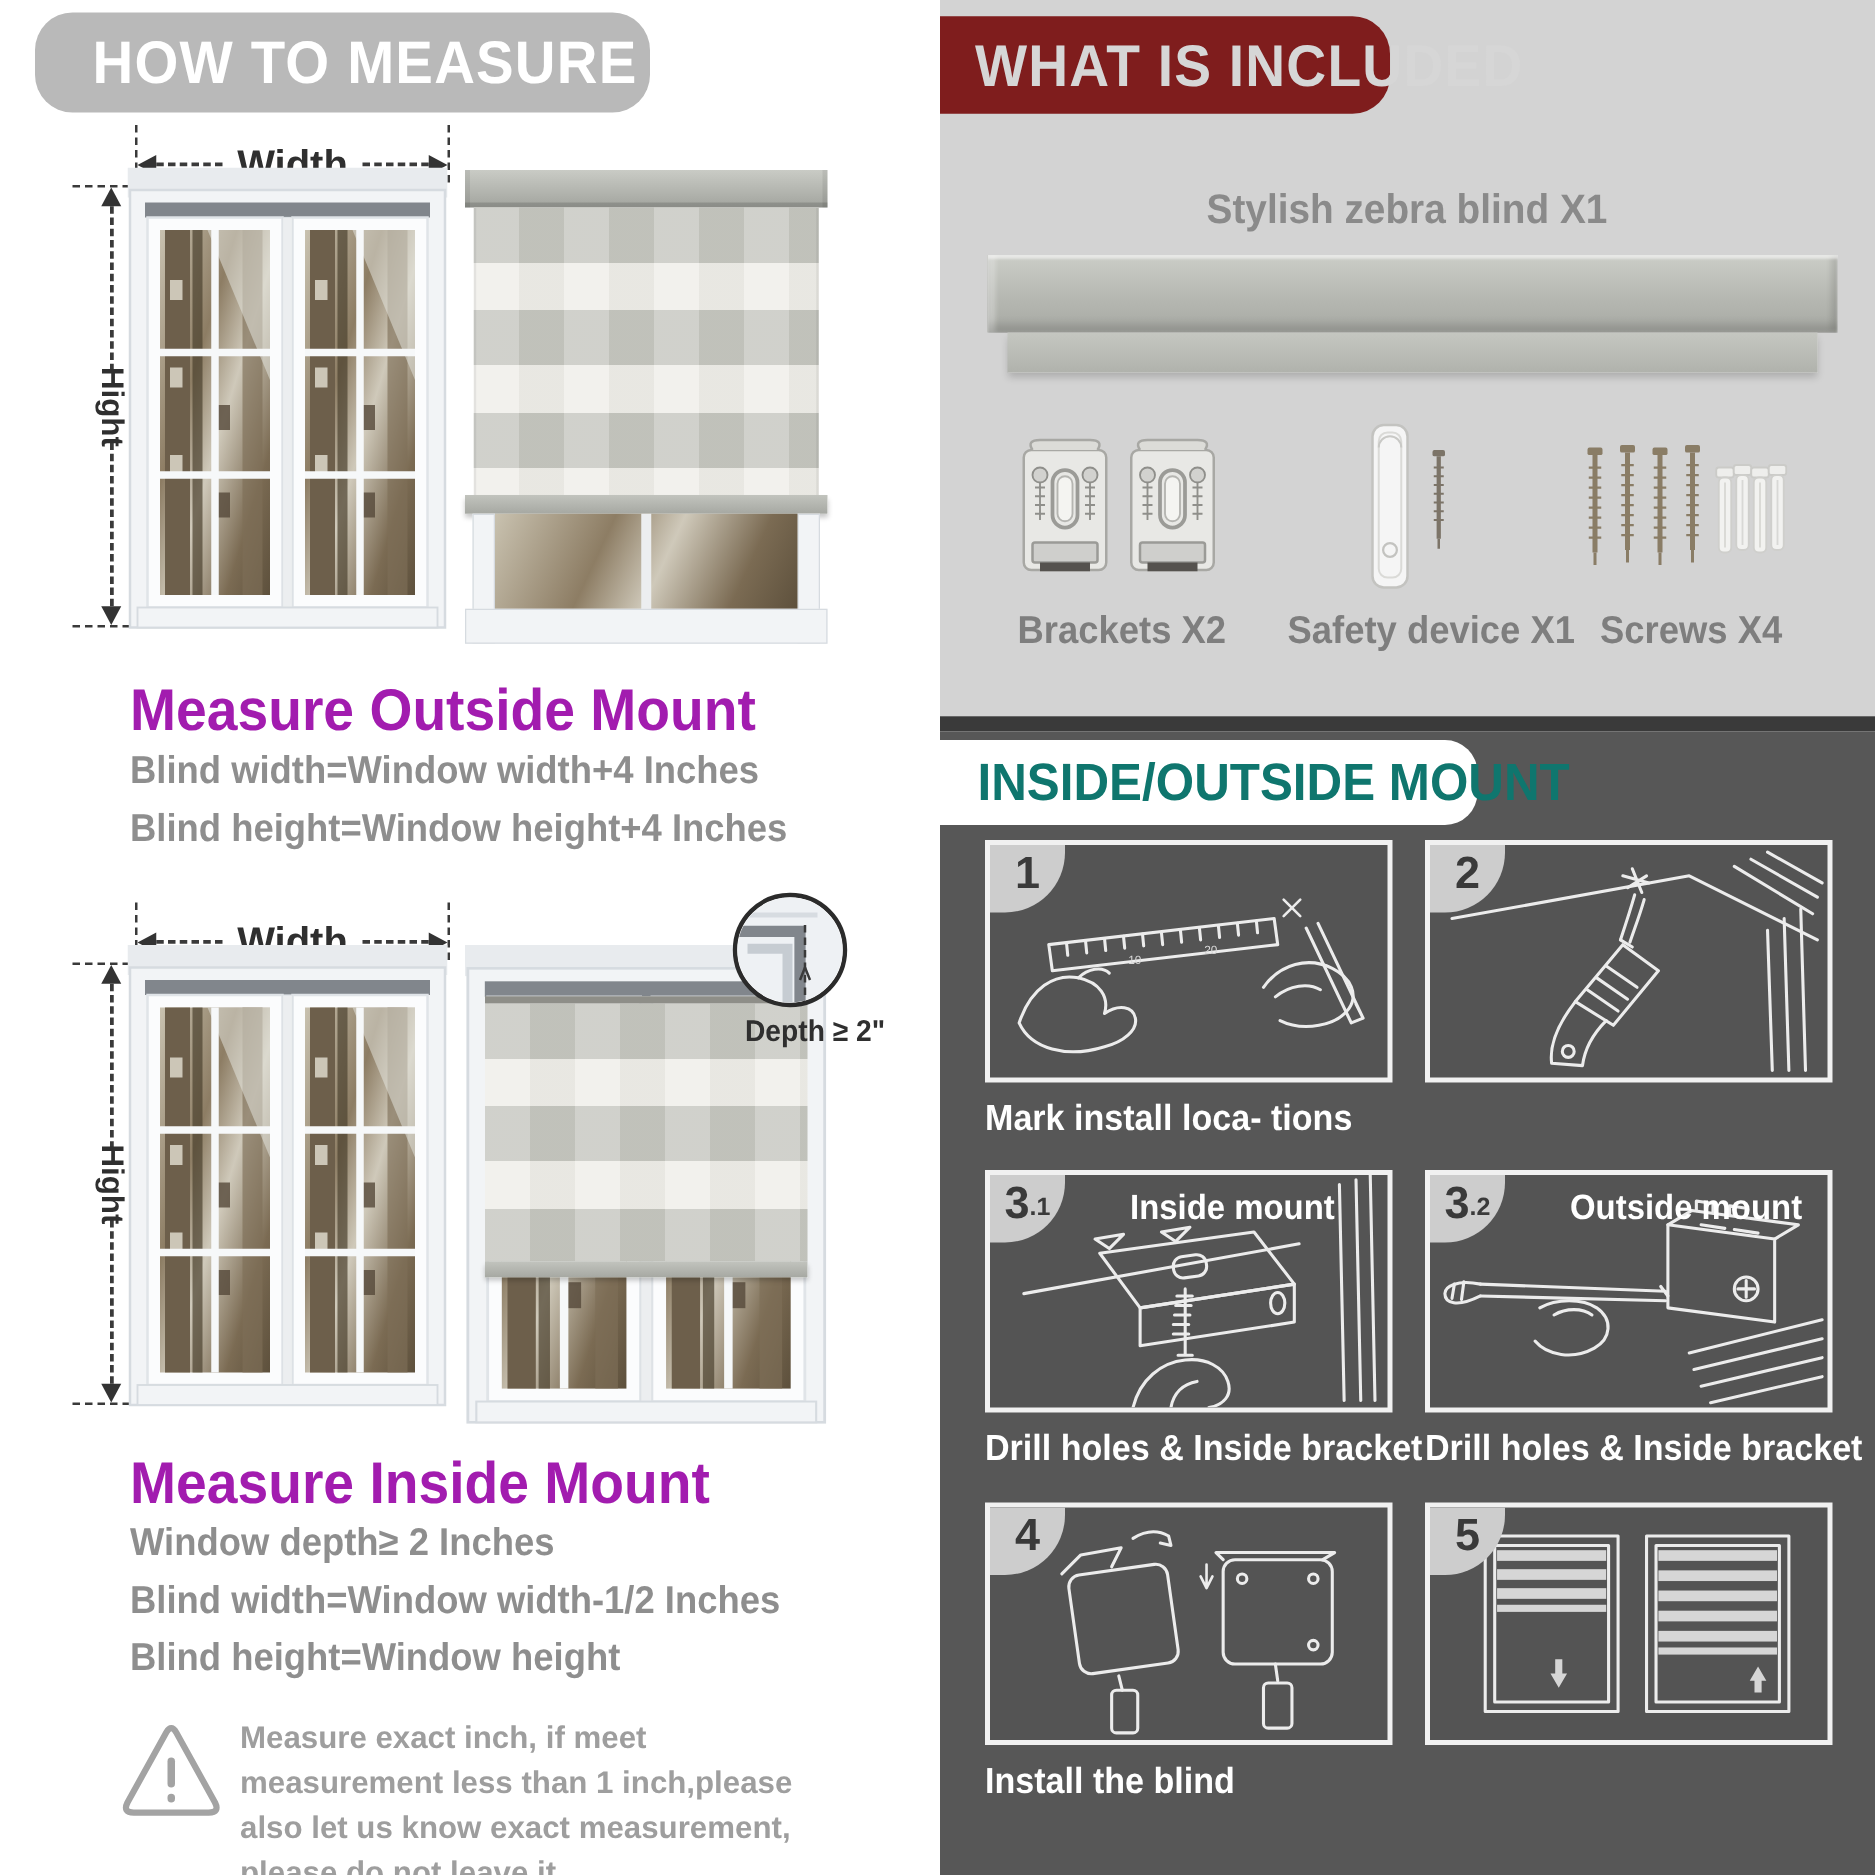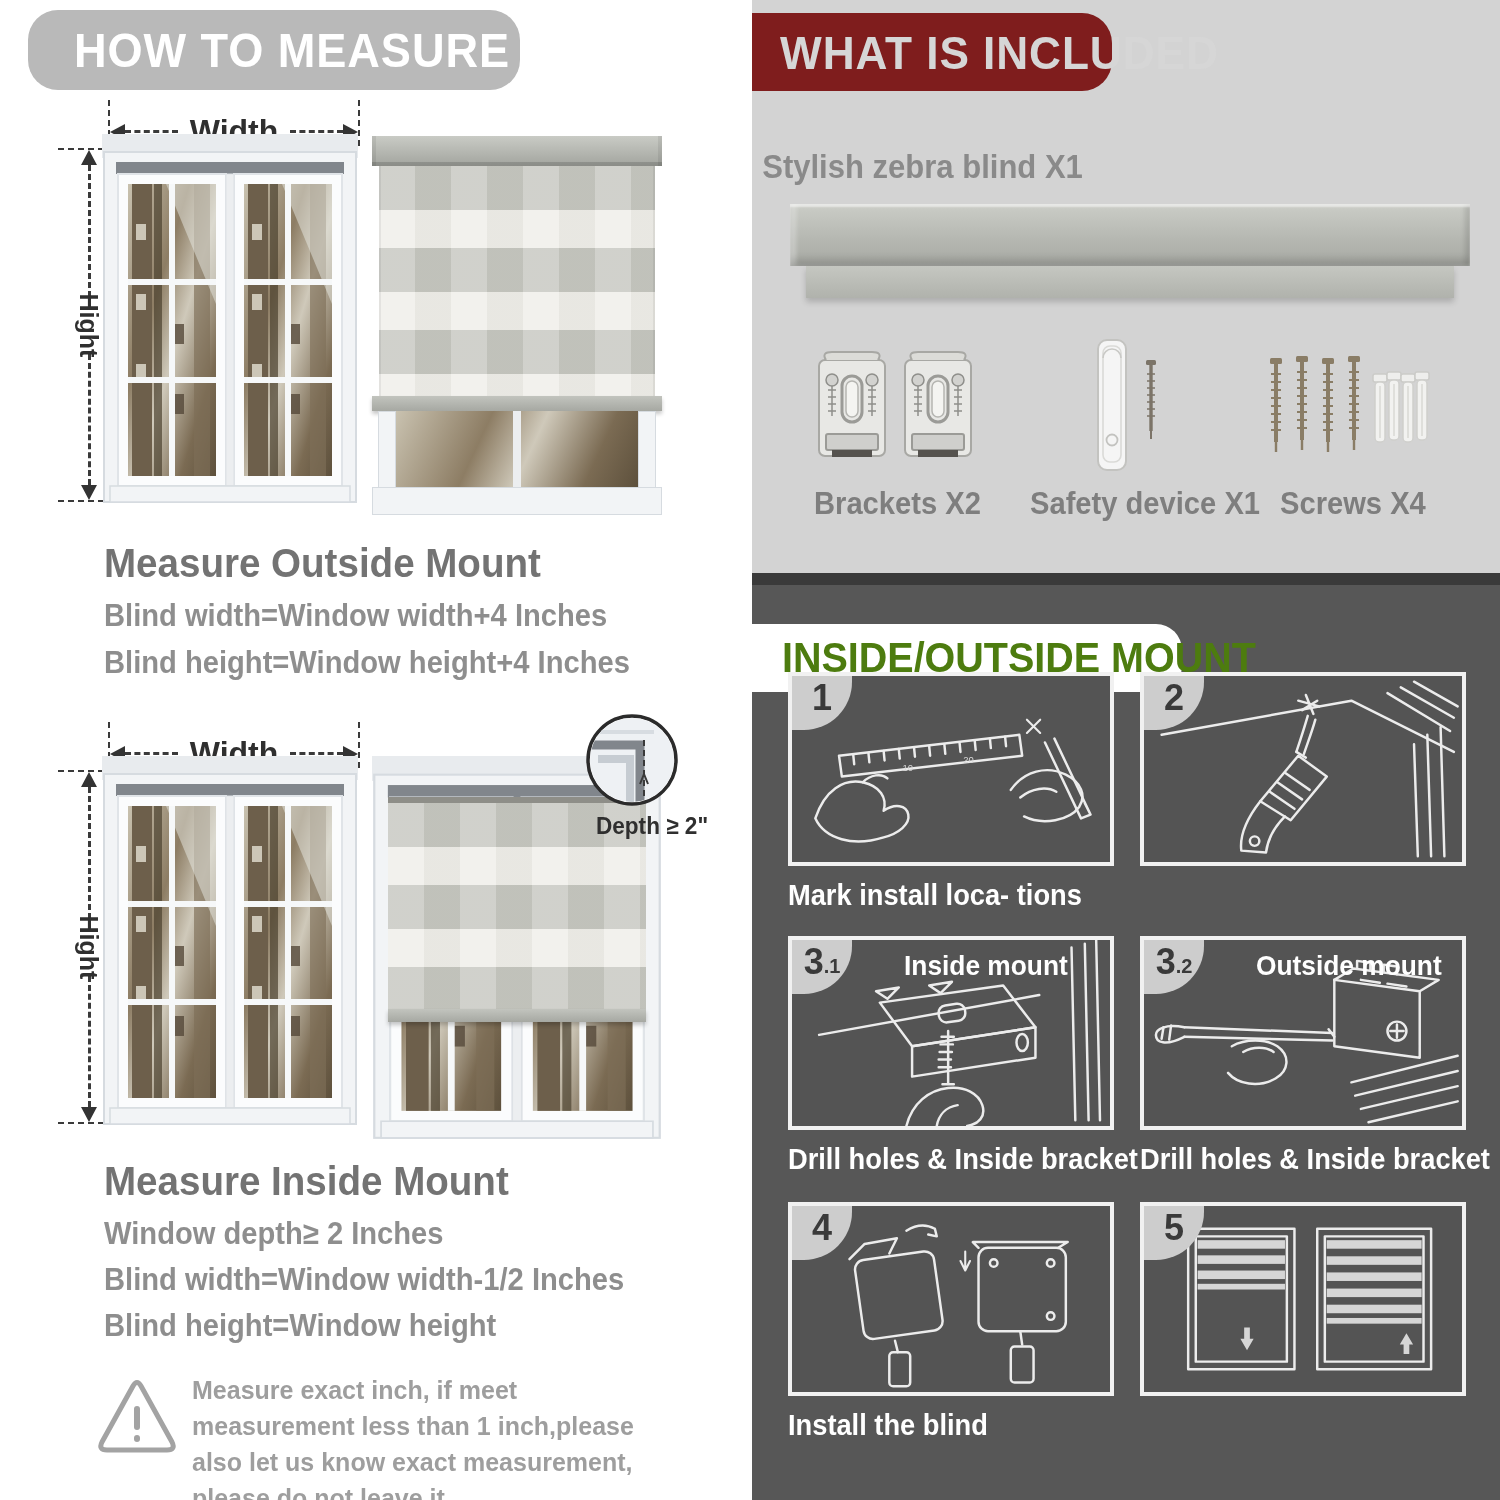--- a/index.html
+++ b/index.html
@@ -6,21 +6,21 @@
   #canvas{position:relative;width:1500px;height:1500px;background:#ffffff;overflow:hidden;
           font-family:"Liberation Sans",sans-serif;-webkit-font-smoothing:antialiased;}
   .abs{position:absolute;}
   .cond{display:inline-block;transform:scaleX(0.94);transform-origin:left center;white-space:nowrap;}
   .condc{display:inline-block;transform:scaleX(0.94);transform-origin:center center;white-space:nowrap;}
 
   
   .banner-left{left:28px;top:10px;width:492px;height:80px;background:#b9b9b9;border-radius:30px;
                display:flex;align-items:center;padding-left:46px;box-sizing:border-box;
                color:#ffffff;font-size:48px;font-weight:bold;letter-spacing:1px;}
-  .measure-title{color:#737373;font-size:41px;font-weight:bold;}
+  .measure-title{color:#a21caf;font-size:47px;font-weight:bold;}
   .measure-line{color:#8e8e8e;font-size:31px;font-weight:bold;}
 
   
   .harrow{display:flex;align-items:center;color:#2f2f2f;font-weight:bold;font-size:32px;}
   .harrow .line{flex:1;border-top:3px dashed #3a3a3a;height:0;}
   .harrow .lbl{padding:0 12px;}
   .ah{width:0;height:0;}
   .ah.left{border-top:8px solid transparent;border-bottom:8px solid transparent;border-right:15px solid #333;}
   .ah.right{border-top:8px solid transparent;border-bottom:8px solid transparent;border-left:15px solid #333;}
   .ah.up{border-left:8px solid transparent;border-right:8px solid transparent;border-bottom:15px solid #333;}
@@ -42,34 +42,34 @@
   .glass-brown{background:linear-gradient(115deg,#c9c2b0,#8d7d64 35%,#cfc9ba 55%,#7b6b53 80%,#5d503c);}
 
   .depth-label{color:#2f2f2f;font-size:24px;font-weight:bold;}
   .warn-text{color:#9e9e9e;font-size:25px;font-weight:bold;line-height:36px;width:470px;}
 
   
   .panel-light{left:752px;top:0;width:748px;height:573px;background:#d3d3d3;}
   .banner-included{left:752px;top:13px;width:360px;height:78px;background:#7f1d1d;border-radius:0 30px 30px 0;
       display:flex;align-items:center;padding-left:28px;box-sizing:border-box;
       color:#d6d6d6;font-size:47px;font-weight:bold;letter-spacing:1px;}
-  .product-label{left:752px;top:148px;width:748px;text-align:left;color:#8a8a8a;font-size:33px;font-weight:bold;}
+  .product-label{left:752px;top:148px;width:748px;text-align:center;color:#8a8a8a;font-size:33px;font-weight:bold;}
   .cassette-main{left:790px;top:204px;width:680px;height:62px;
       background:linear-gradient(180deg,#cbcdc7,#b6b8b2 55%,#a7a9a3);
       box-shadow:inset 0 3px 2px rgba(255,255,255,0.55), inset 0 -7px 7px rgba(0,0,0,0.13),
                  inset 6px 0 4px rgba(255,255,255,0.35), inset -6px 0 4px rgba(0,0,0,0.08);}
   .cassette-lip{left:806px;top:266px;width:648px;height:32px;
       background:linear-gradient(180deg,#c5c7c1,#b0b2ac);box-shadow:0 4px 6px rgba(0,0,0,0.18);}
   .item-caption{color:#7e7e7e;font-size:31px;font-weight:bold;}
 
   .dark-strip{left:752px;top:573px;width:748px;height:12px;background:#3a3a3a;}
   .panel-dark{left:752px;top:585px;width:748px;height:915px;background:#575757;}
   .banner-mount{left:752px;top:592px;width:430px;height:68px;background:#ffffff;border-radius:0 26px 26px 0;
       display:flex;align-items:center;padding-left:30px;box-sizing:border-box;
-      color:#4d7c0f;font-size:42px;font-weight:bold;margin-top:32px;}
+      color:#0f766e;font-size:42px;font-weight:bold;}
 
   .step{position:absolute;width:326px;}
   .step-frame{position:relative;width:326px;height:194px;border:4px solid #f1f1f1;background:#545454;box-sizing:border-box;overflow:hidden;}
   .badge{position:absolute;left:0;top:0;width:60px;height:54px;background:#cdcdcd;border-radius:0 0 48px 0;
          display:flex;align-items:flex-start;justify-content:center;padding-top:4px;box-sizing:border-box;}
   .badge .num{color:#3a3a3a;font-size:36px;font-weight:bold;line-height:1;}
   .badge .sub{color:#3a3a3a;font-size:20px;font-weight:bold;line-height:1;margin-top:12px;}
   .step-title{position:absolute;left:76px;top:10px;color:#ffffff;font-size:28px;font-weight:bold;margin-left:36px;}
   .step-caption{margin-top:13px;color:#ffffff;font-size:29px;font-weight:bold;}
   .step svg.art{position:absolute;left:0;top:0;width:100%;height:100%;}

